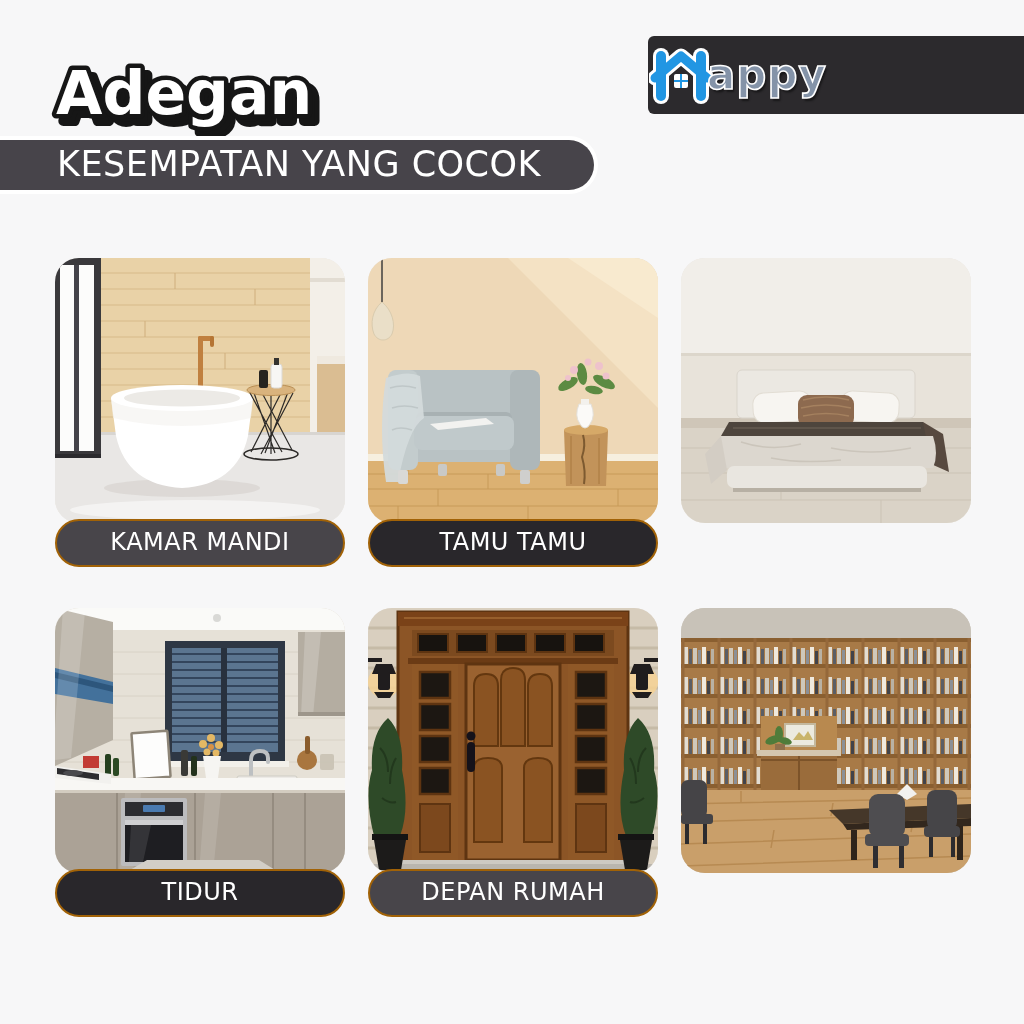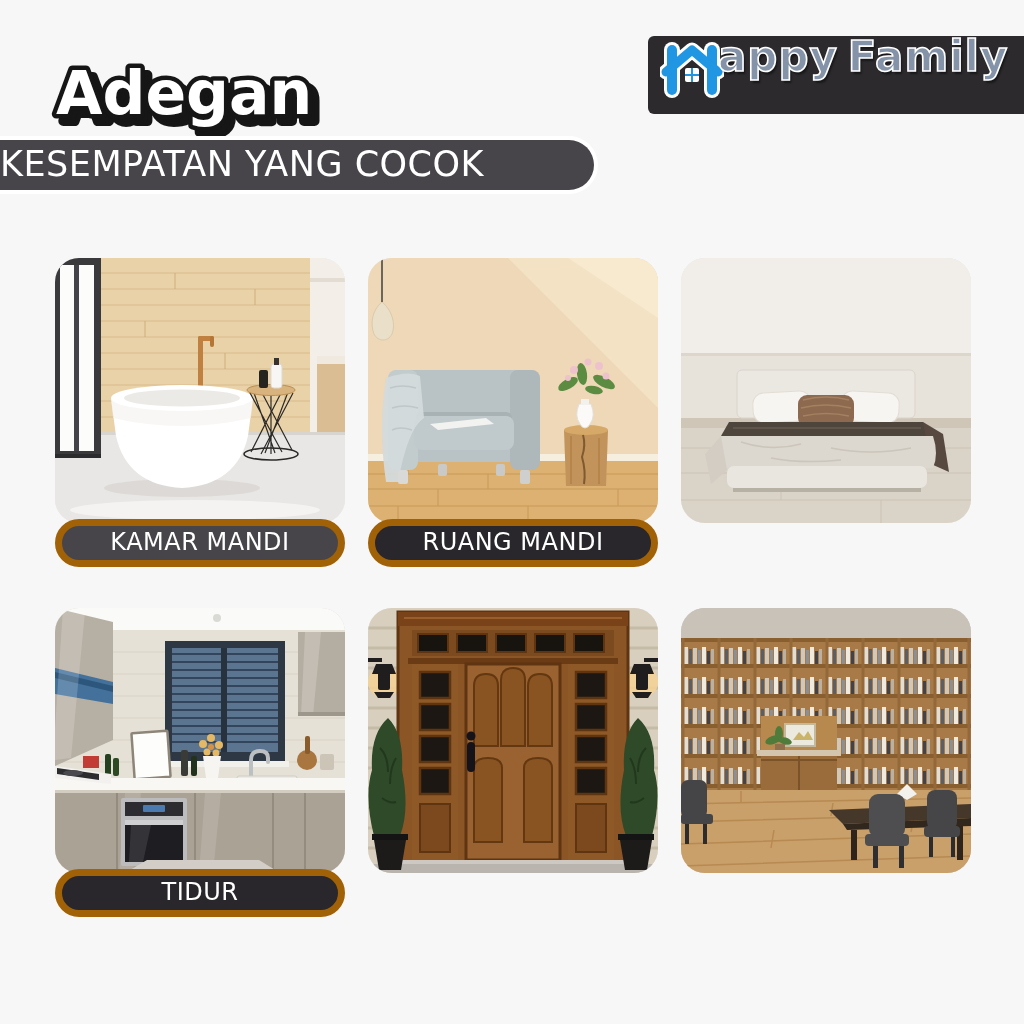--- a/index.html
+++ b/index.html
@@ -9,42 +9,42 @@
   
   .title-wrap{position:absolute;left:46px;top:36px;width:300px;height:120px;}
   .t-shadow{font-family:"DejaVu Sans",sans-serif;font-weight:bold;font-size:60px;
             fill:#161616;stroke:#161616;stroke-width:10;stroke-linejoin:round;paint-order:stroke;}
   .t-main{font-family:"DejaVu Sans",sans-serif;font-weight:bold;font-size:60px;
           fill:#ffffff;stroke:#161616;stroke-width:9;stroke-linejoin:round;paint-order:stroke;}
 
   
   .banner{position:absolute;left:0;top:136px;width:598px;height:58px;box-sizing:border-box;
           background:#47444a;border:4px solid #ffffff;border-left:none;
-          border-radius:0 29px 29px 0;display:flex;align-items:center;}
+          border-radius:0 29px 29px 0;display:flex;align-items:center;padding-left:57px;}
   .banner span{color:#ffffff;font-family:"DejaVu Sans",sans-serif;font-size:35px;
                letter-spacing:0.5px;white-space:nowrap;padding-bottom:2px;}
 
   
   .logo{position:absolute;left:648px;top:36px;width:376px;height:78px;background:#2c2a2d;
-        border-radius:6px 0 0 6px;display:flex;align-items:flex-start;padding-left:12px;box-sizing:border-box;}
+        border-radius:6px 0 0 6px;display:flex;align-items:center;padding-left:1px;box-sizing:border-box;}
   .logo .house{flex:0 0 auto;margin-top:2px;}
   .logo .word{font-family:"DejaVu Sans",sans-serif;font-weight:bold;font-size:42px;color:#8493a8;
               -webkit-text-stroke:1.6px #ffffff;text-shadow:2px 3px 2px rgba(0,0,0,0.45);
               letter-spacing:1px;line-height:1;}
   .logo .w1{margin-left:-6px;}
   .logo .w2{margin-left:10px;}
 
   
   .grid{position:absolute;left:55px;top:258px;display:grid;
         grid-template-columns:repeat(3,290px);column-gap:23px;row-gap:85px;}
   .card{position:relative;width:290px;height:265px;margin:0;}
   .photo{position:absolute;inset:0;border-radius:24px;overflow:hidden;background:#e8e4de;}
   .photo svg{display:block;width:100%;height:100%;}
   .pill{position:absolute;left:0;right:0;bottom:-44px;height:48px;box-sizing:border-box;
-        border:7px solid #a16207;border-radius:999px;display:flex;align-items:center;justify-content:center;}
+        border:2px solid #a16207;border-radius:999px;display:flex;align-items:center;justify-content:center;}
   .pill span{color:#ffffff;font-family:"DejaVu Sans",sans-serif;font-size:24px;letter-spacing:0.5px;
              padding-bottom:2px;}
   .card:nth-child(odd) .pill{background:#48454a;}
   .card:nth-child(even) .pill{background:#29272b;}
 </style>
 </head>
 <body>
 
 <div class="page">
 
@@ -68,21 +68,20 @@
       <path d="M6 34 L32 12 L58 34" stroke="#ffffff" stroke-width="15" stroke-linecap="round" stroke-linejoin="round" fill="none"></path>
       <g stroke="#2196e3" stroke-width="10" stroke-linecap="round" fill="none">
         <path d="M12 12 V52"></path>
           <path d="M52 12 V52"></path>
       </g>
       <path d="M6 34 L32 12 L58 34" stroke="#2196e3" stroke-width="9" stroke-linecap="round" stroke-linejoin="round" fill="none"></path>
       <rect x="25" y="30" width="14" height="14" rx="2" fill="#ffffff"></rect>
       <path d="M32 30 V44 M25 37 H39" stroke="#2196e3" stroke-width="2"></path>
     </svg>
     <span class="word w1">appy</span>
-    <span class="word w2">Family</span>
   </div>
 
   <div class="grid">
 
     <figure class="card">
       <div class="photo">
         <svg viewBox="0 0 290 265" preserveAspectRatio="xMidYMid slice">
           <rect width="290" height="265" fill="#f0ede8"></rect>
           <rect x="43" y="0" width="212" height="174" fill="#e9d2a7"></rect>
           <g stroke="#d8ba8a" stroke-width="1.2">
@@ -183,21 +182,21 @@
               <circle cx="206" cy="112" r="4"></circle>
                 <circle cx="231" cy="108" r="4"></circle>
               <circle cx="220" cy="104" r="3.5"></circle>
                 <circle cx="238" cy="118" r="3.5"></circle>
                 <circle cx="200" cy="120" r="3"></circle>
             </g>
           </g>
         </svg>
       </div>
       <figcaption class="pill">
-        <span>RUANG MANDI</span>
+        <span>TAMU TAMU</span>
       </figcaption>
     </figure>
 
     <figure class="card">
       <div class="photo">
         <svg viewBox="0 0 290 265" preserveAspectRatio="xMidYMid slice">
           <rect width="290" height="265" fill="#f1eee9"></rect>
           <rect x="0" y="97" width="290" height="80" fill="#e8e3da"></rect>
           <rect x="0" y="95" width="290" height="3" fill="#dcd6cb"></rect>
           <rect x="0" y="160" width="290" height="10" fill="#cfc6b8"></rect>
@@ -373,20 +372,23 @@
             <path d="M6 232 h32 l-5 30 h-22 Z" fill="#1c1b1a"></path>
           </g>
           <g>
             <path d="M270 110 q-16 16 -14 52 q-8 40 2 66 l26 0 q10 -40 2 -66 q2 -36 -16 -52 Z" fill="#2e4a28"></path>
             <path d="M278 140 q-8 8 -8 24 M262 150 q6 10 6 26 M276 190 q-8 6 -14 4" stroke="#22381d" stroke-width="2" fill="none"></path>
             <rect x="250" y="226" width="36" height="6" fill="#151414"></rect>
             <path d="M252 232 h32 l-5 30 h-22 Z" fill="#1c1b1a"></path>
           </g>
         </svg>
       </div>
+      <figcaption class="pill">
+        <span>DEPAN RUMAH</span>
+      </figcaption>
     </figure>
 
     <figure class="card">
       <div class="photo">
         <svg viewBox="0 0 290 265" preserveAspectRatio="xMidYMid slice">
           <defs>
             <pattern id="bk6" width="36" height="30" patternUnits="userSpaceOnUse">
               <rect width="36" height="30" fill="#a87a47"></rect>
               <rect x="3" y="9" width="4" height="17" fill="#e3ddd2"></rect>
               <rect x="8" y="11" width="3" height="15" fill="#5a5e66"></rect>

